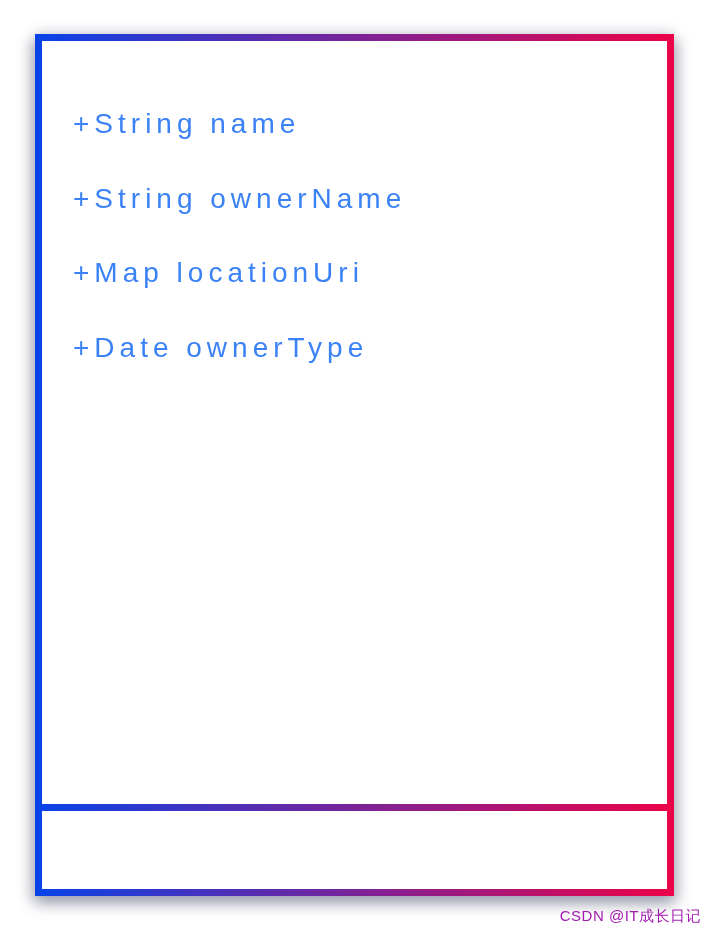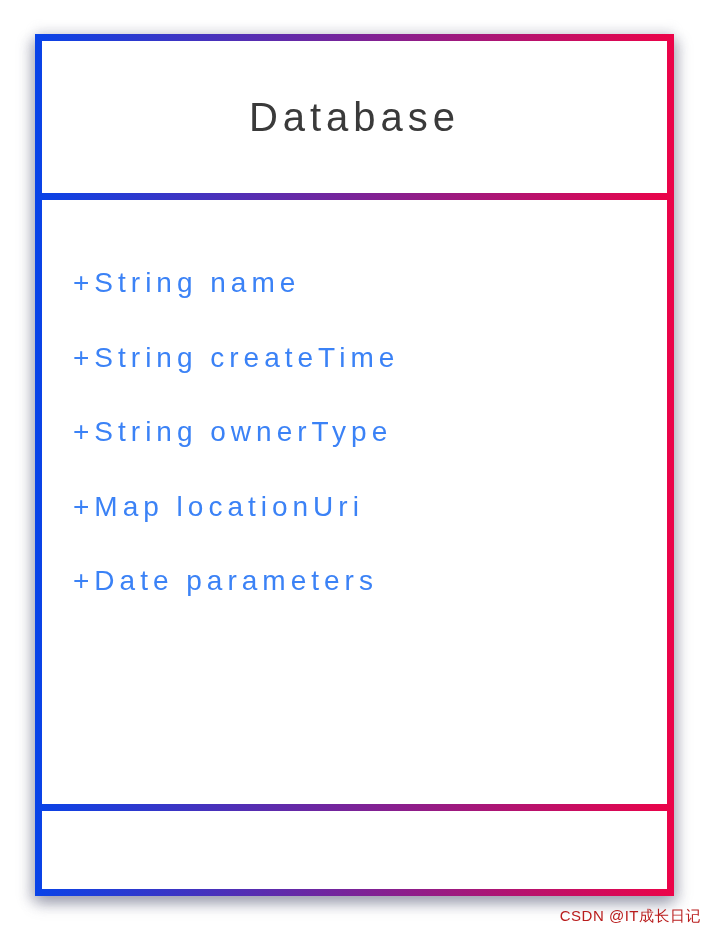--- a/index.html
+++ b/index.html
@@ -62,50 +62,46 @@
   }
   .methods-compartment {
     height: 78px;
     flex: 0 0 auto;
   }
   .watermark {
     position: absolute;
     right: 5px;
     bottom: 8px;
     font-size: 15px;
-    color: #b91c1c;
+    color: #a21caf;
     letter-spacing: 0.5px;
     white-space: nowrap;
     text-align: right;
   }
 </style>
 </head>
 <body>
 
 <div class="stage">
 
   <div class="uml-box">
 
-    <div class="compartment title-compartment">
-      <div class="class-name">Database</div>
-    </div>
 
     <div class="compartment attrs-compartment">
 
         <div class="attr-row">+String name</div>
 
 
 
-        <div class="attr-row">+String createTime</div>
+        <div class="attr-row">+String ownerName</div>
 
-        <div class="attr-row">+String ownerType</div>
 
         <div class="attr-row">+Map locationUri</div>
 
-        <div class="attr-row">+Date parameters</div>
+        <div class="attr-row">+Date ownerType</div>
       </div>
 
     <div class="compartment methods-compartment"></div>
 
   </div>
 
   <div class="watermark">CSDN @IT成长日记</div>
 
 </div>
 

